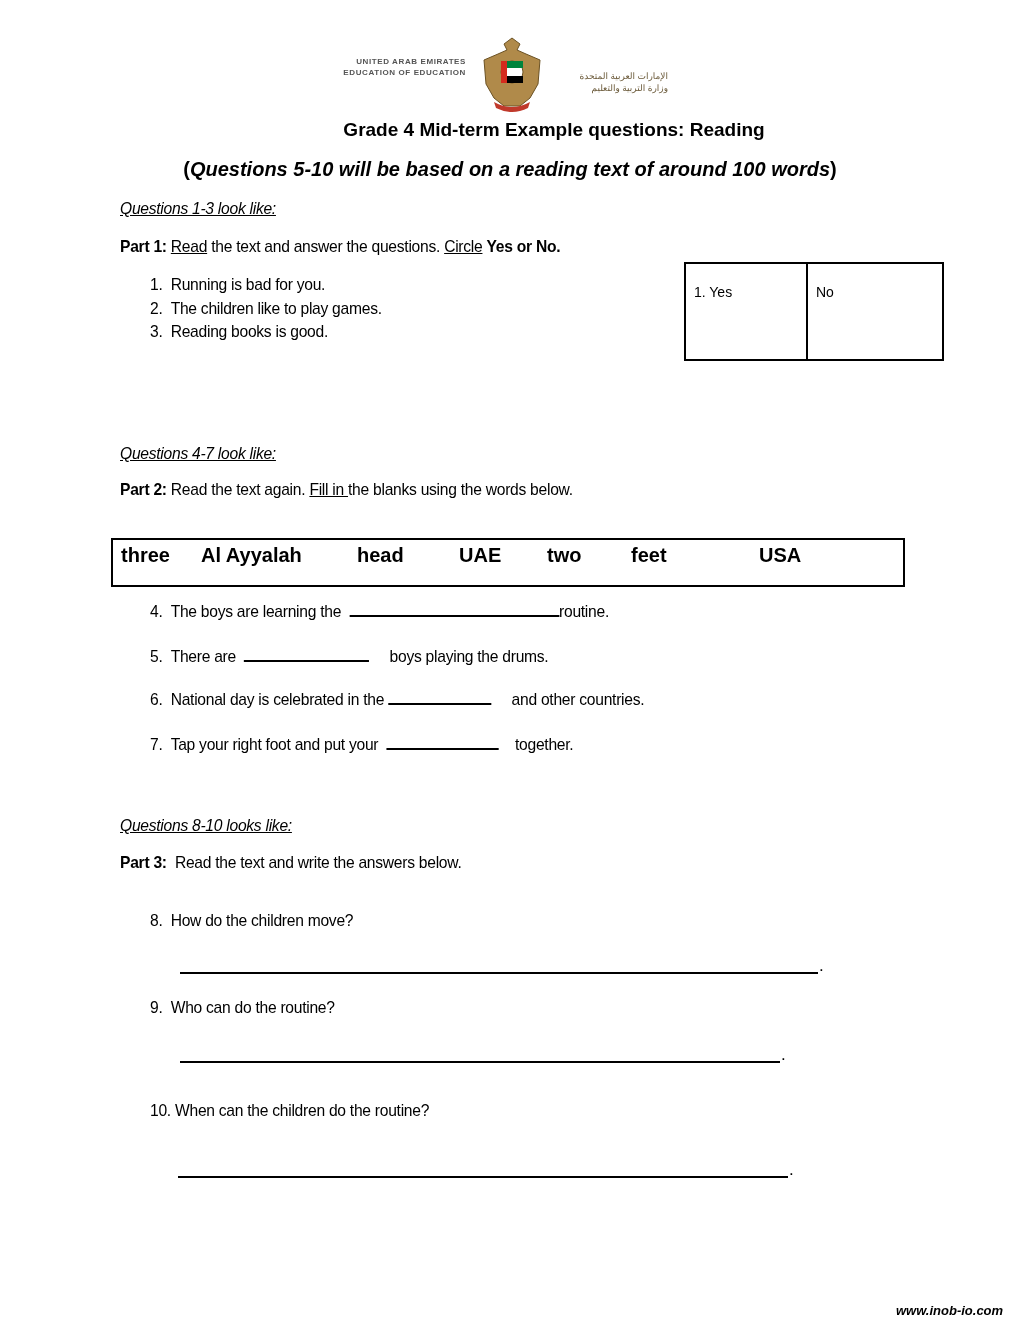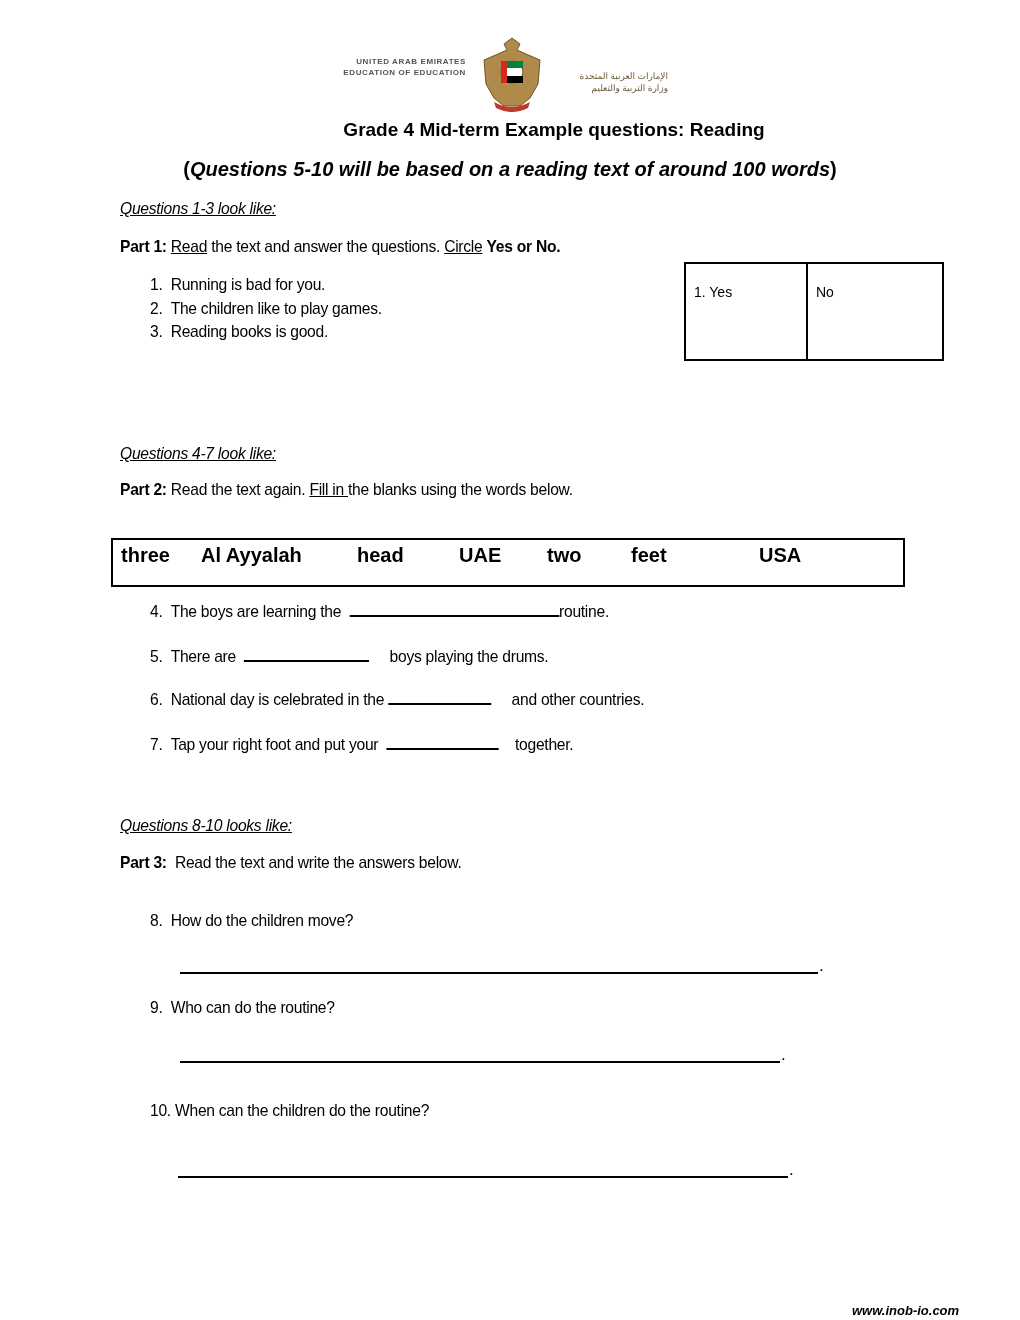--- a/index.html
+++ b/index.html
@@ -130,13 +130,13 @@
 </div>
 <div class="ans-line" style="left:180px; top:1061px; width:600px;"></div>
 <span class="dot" style="left:781px; top:1045px;">.</span>
 
 <div class="abs narrow" style="left:150px; top:1101px;">
   <span>10.</span>&nbsp;<span>When can the children do the routine?</span>
 </div>
 <div class="ans-line" style="left:178px; top:1176px; width:610px;"></div>
 <span class="dot" style="left:789px; top:1160px;">.</span>
 
-<div class="abs footer" style="left:852px; top:1303px;font-style:italic;">www.inob-io.com</div>
+<div class="abs footer" style="left:896px; top:1303px;font-style:italic;">www.inob-io.com</div>
 
 </body></html>

